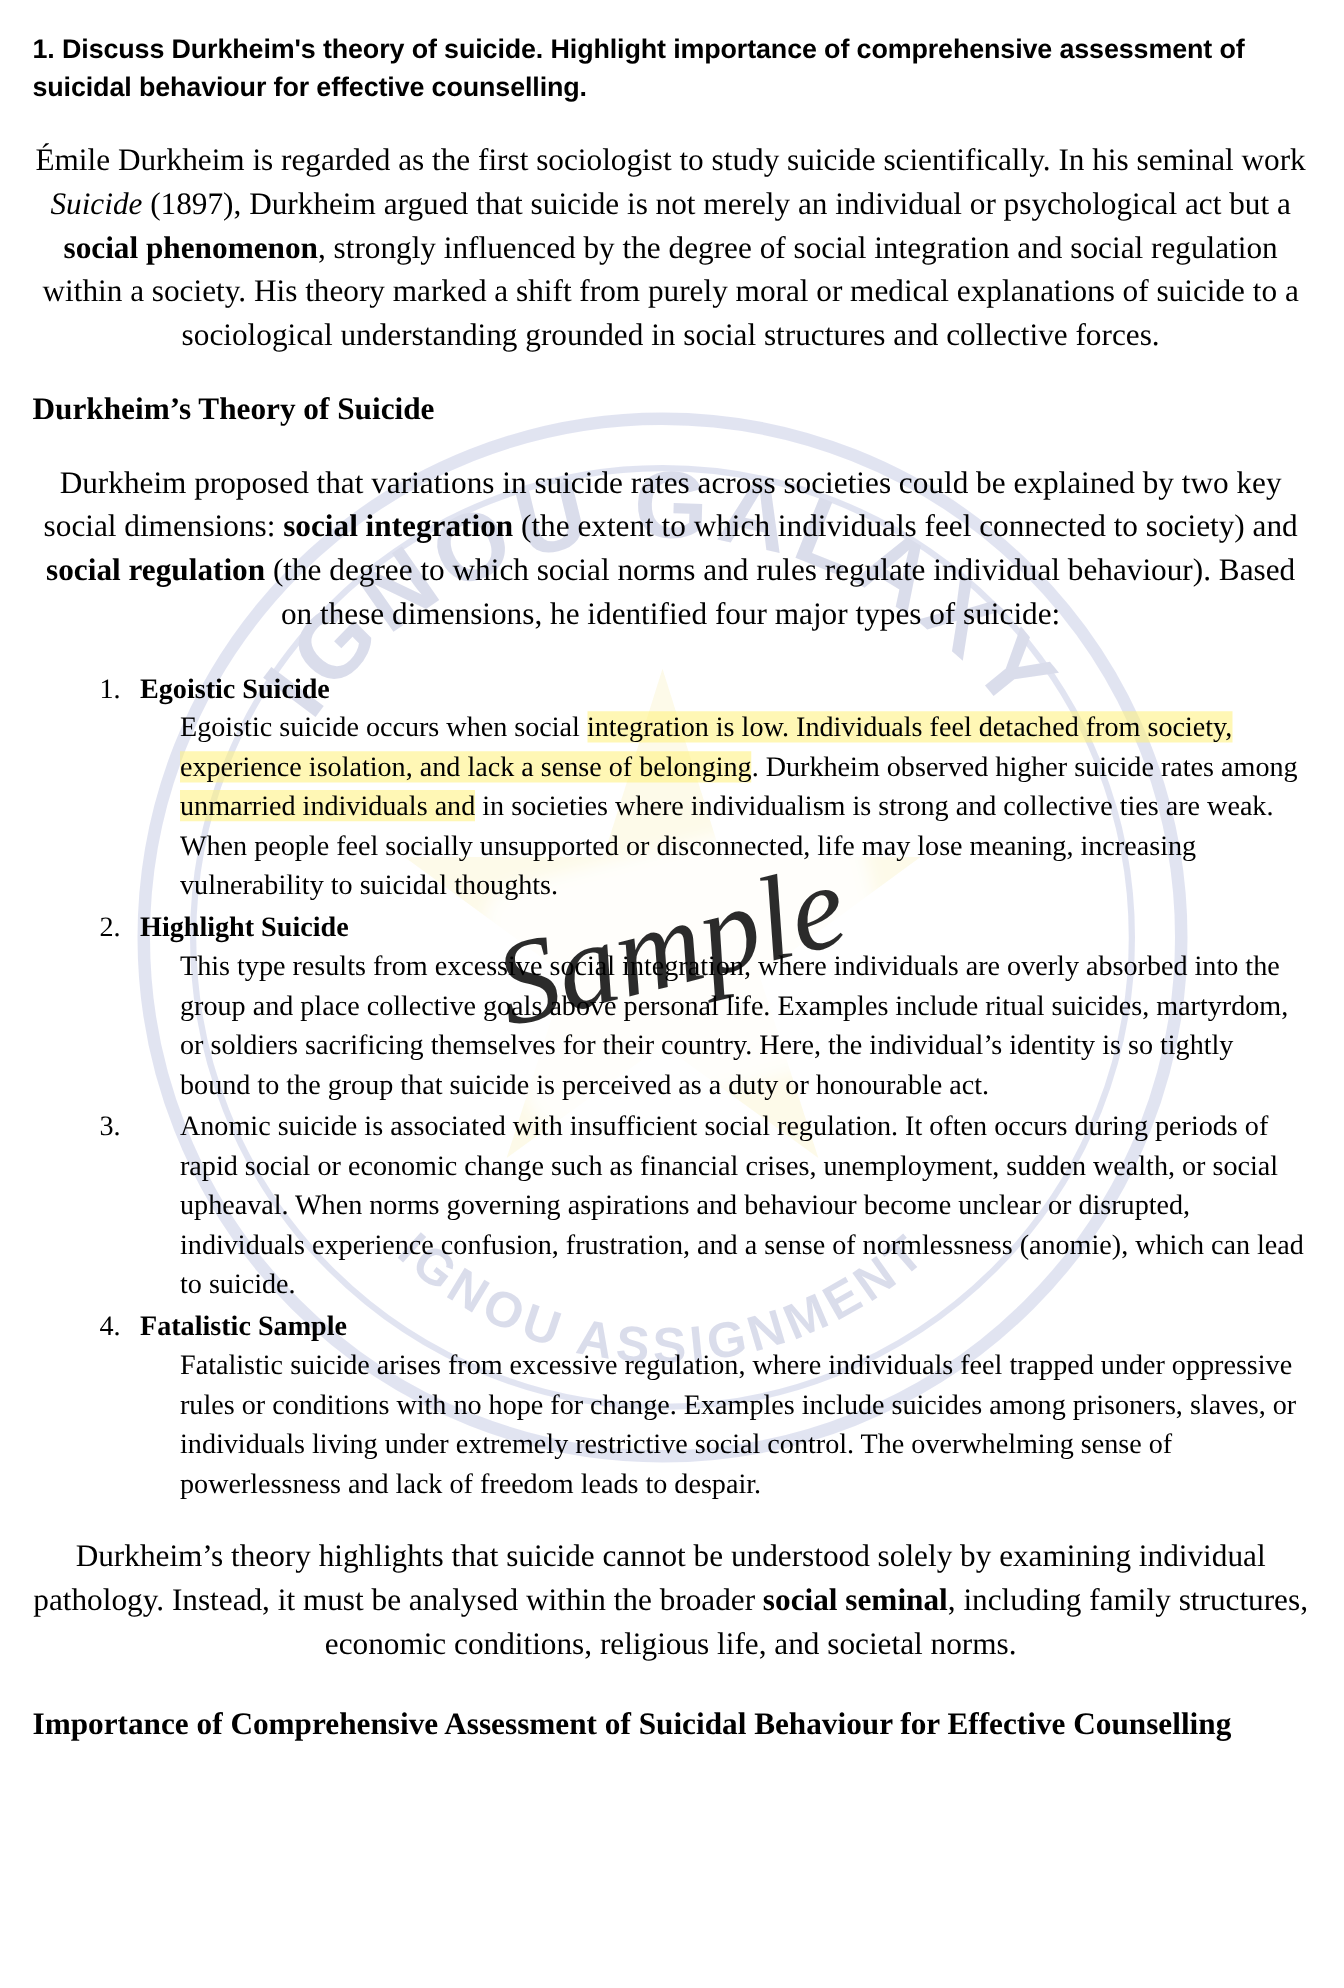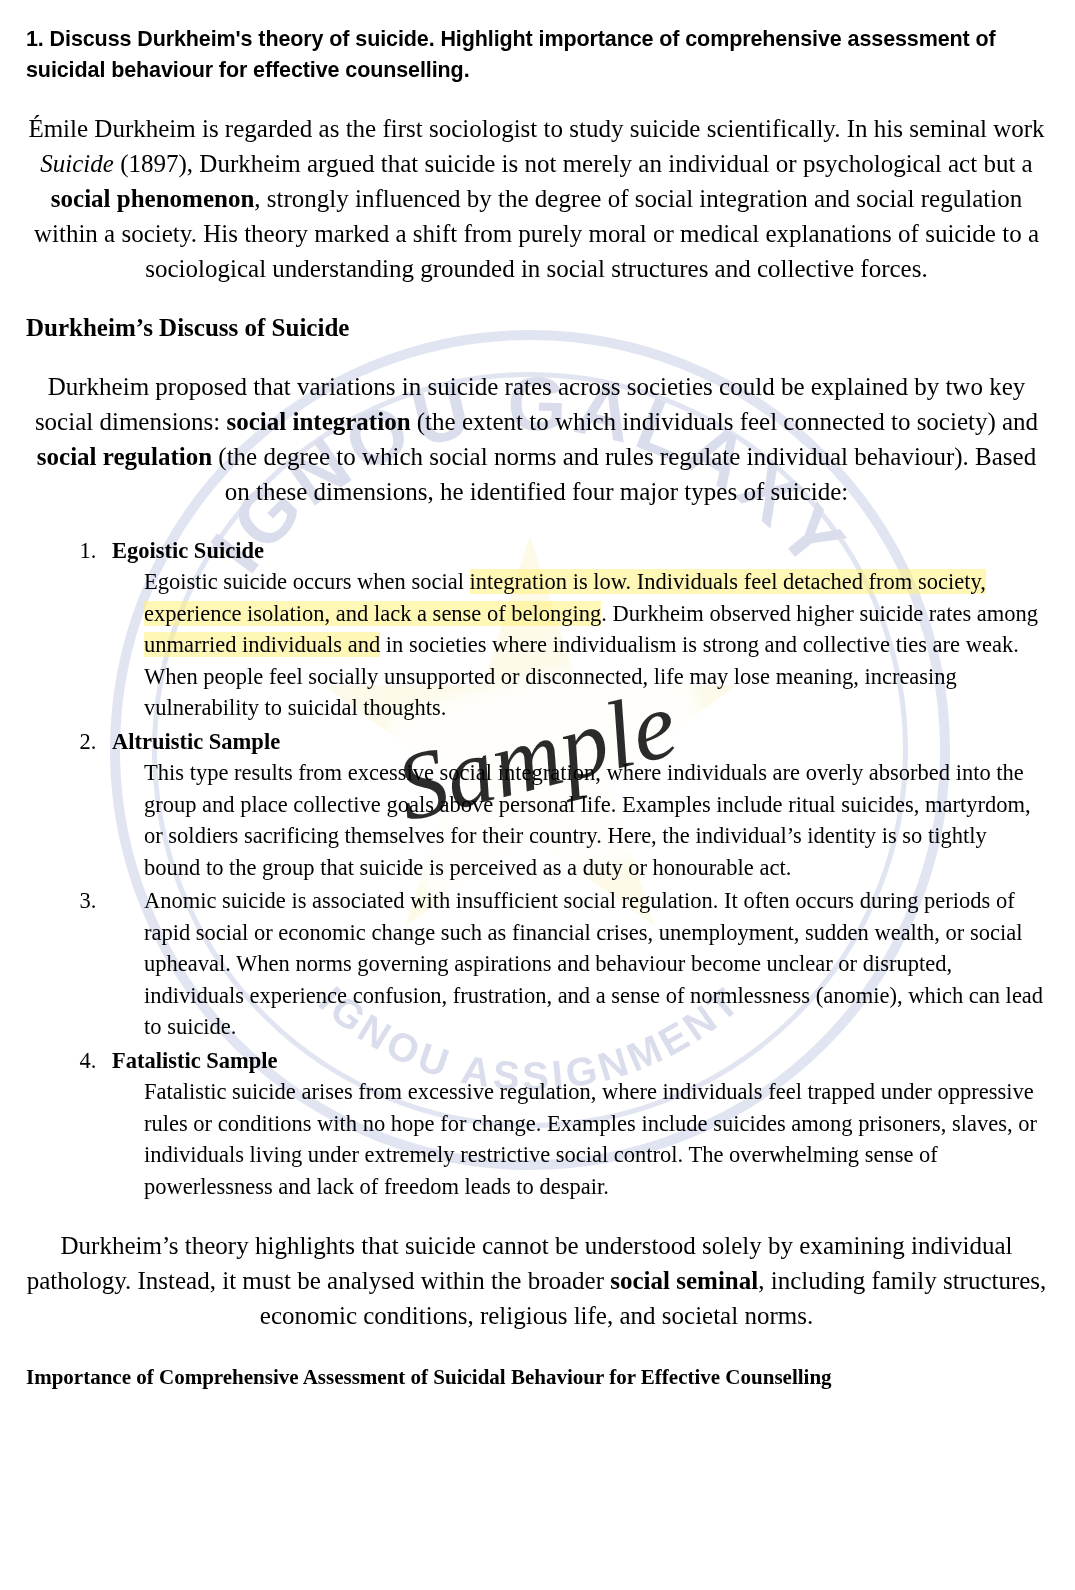--- a/index.html
+++ b/index.html
@@ -117,21 +117,21 @@
     margin: 0 0 26px 0;
     text-align: center;
   }
   h2.section {
     font-size: 25px;
     font-weight: bold;
     margin: 0 0 24px 0;
     line-height: 1.3;
   }
   h2.section-last {
-    font-size: 21px;
+    font-size: 25px;
     font-weight: bold;
     margin: 30px 0 0 0;
     line-height: 1.35;
   }
   ol.types {
     margin: 0 0 26px 0;
     padding-left: 76px;
     font-size: 22.5px;
     line-height: 1.40;
   }
@@ -184,31 +184,31 @@
   <div class="wm-sample-mask"></div>
   <div class="wm-sample">Sample</div>
 </div>
 
 <div class="page">
 
   <h1 class="q-title">1. Discuss Durkheim's theory of suicide. Highlight importance of comprehensive assessment of suicidal behaviour for effective counselling.</h1>
 
   <p class="body"><span>Émile Durkheim is regarded as the first sociologist to study suicide scientifically. In his seminal work </span><i>Suicide</i><span> (1897), Durkheim argued that suicide is not merely an individual or psychological act but a </span><b>social phenomenon</b><span>, strongly influenced by the degree of social integration and social regulation within a society. His theory marked a shift from purely moral or medical explanations of suicide to a sociological understanding grounded in social structures and collective forces.</span></p>
 
-  <h2 class="section">Durkheim’s Discuss of Suicide</h2>
+  <h2 class="section">Durkheim’s Theory of Suicide</h2>
 
   <p class="body"><span>Durkheim proposed that variations in suicide rates across societies could be explained by two key social dimensions: </span><b>social integration</b><span> (the extent to which individuals feel connected to society) and </span><b>social regulation</b><span> (the degree to which social norms and rules regulate individual behaviour). Based on these dimensions, he identified four major types of suicide:</span></p>
 
   <ol class="types">
     <li>
       <span class="type-name">Egoistic Suicide</span>
       <span class="type-desc"><span>Egoistic suicide occurs when social </span><span class="hl">integration is low. Individuals feel detached from society, experience isolation, and lack a sense of belonging</span><span>. Durkheim observed higher suicide rates among </span><span class="hl">unmarried individuals and</span><span> in societies where individualism is strong and collective ties are weak. When people feel socially unsupported or disconnected, life may lose meaning, increasing vulnerability to suicidal thoughts.</span></span>
     </li>
     <li>
-      <span class="type-name">Altruistic Sample</span>
+      <span class="type-name">Highlight Suicide</span>
       <span class="type-desc">This type results from excessive social integration, where individuals are overly absorbed into the group and place collective goals above personal life. Examples include ritual suicides, martyrdom, or soldiers sacrificing themselves for their country. Here, the individual’s identity is so tightly bound to the group that suicide is perceived as a duty or honourable act.</span>
     </li>
     <li>
       <span class="type-desc">Anomic suicide is associated with insufficient social regulation. It often occurs during periods of rapid social or economic change such as financial crises, unemployment, sudden wealth, or social upheaval. When norms governing aspirations and behaviour become unclear or disrupted, individuals experience confusion, frustration, and a sense of normlessness (anomie), which can lead to suicide.</span>
     </li>
     <li>
       <span class="type-name">Fatalistic Sample</span>
       <span class="type-desc">Fatalistic suicide arises from excessive regulation, where individuals feel trapped under oppressive rules or conditions with no hope for change. Examples include suicides among prisoners, slaves, or individuals living under extremely restrictive social control. The overwhelming sense of powerlessness and lack of freedom leads to despair.</span>
     </li>
   </ol>

